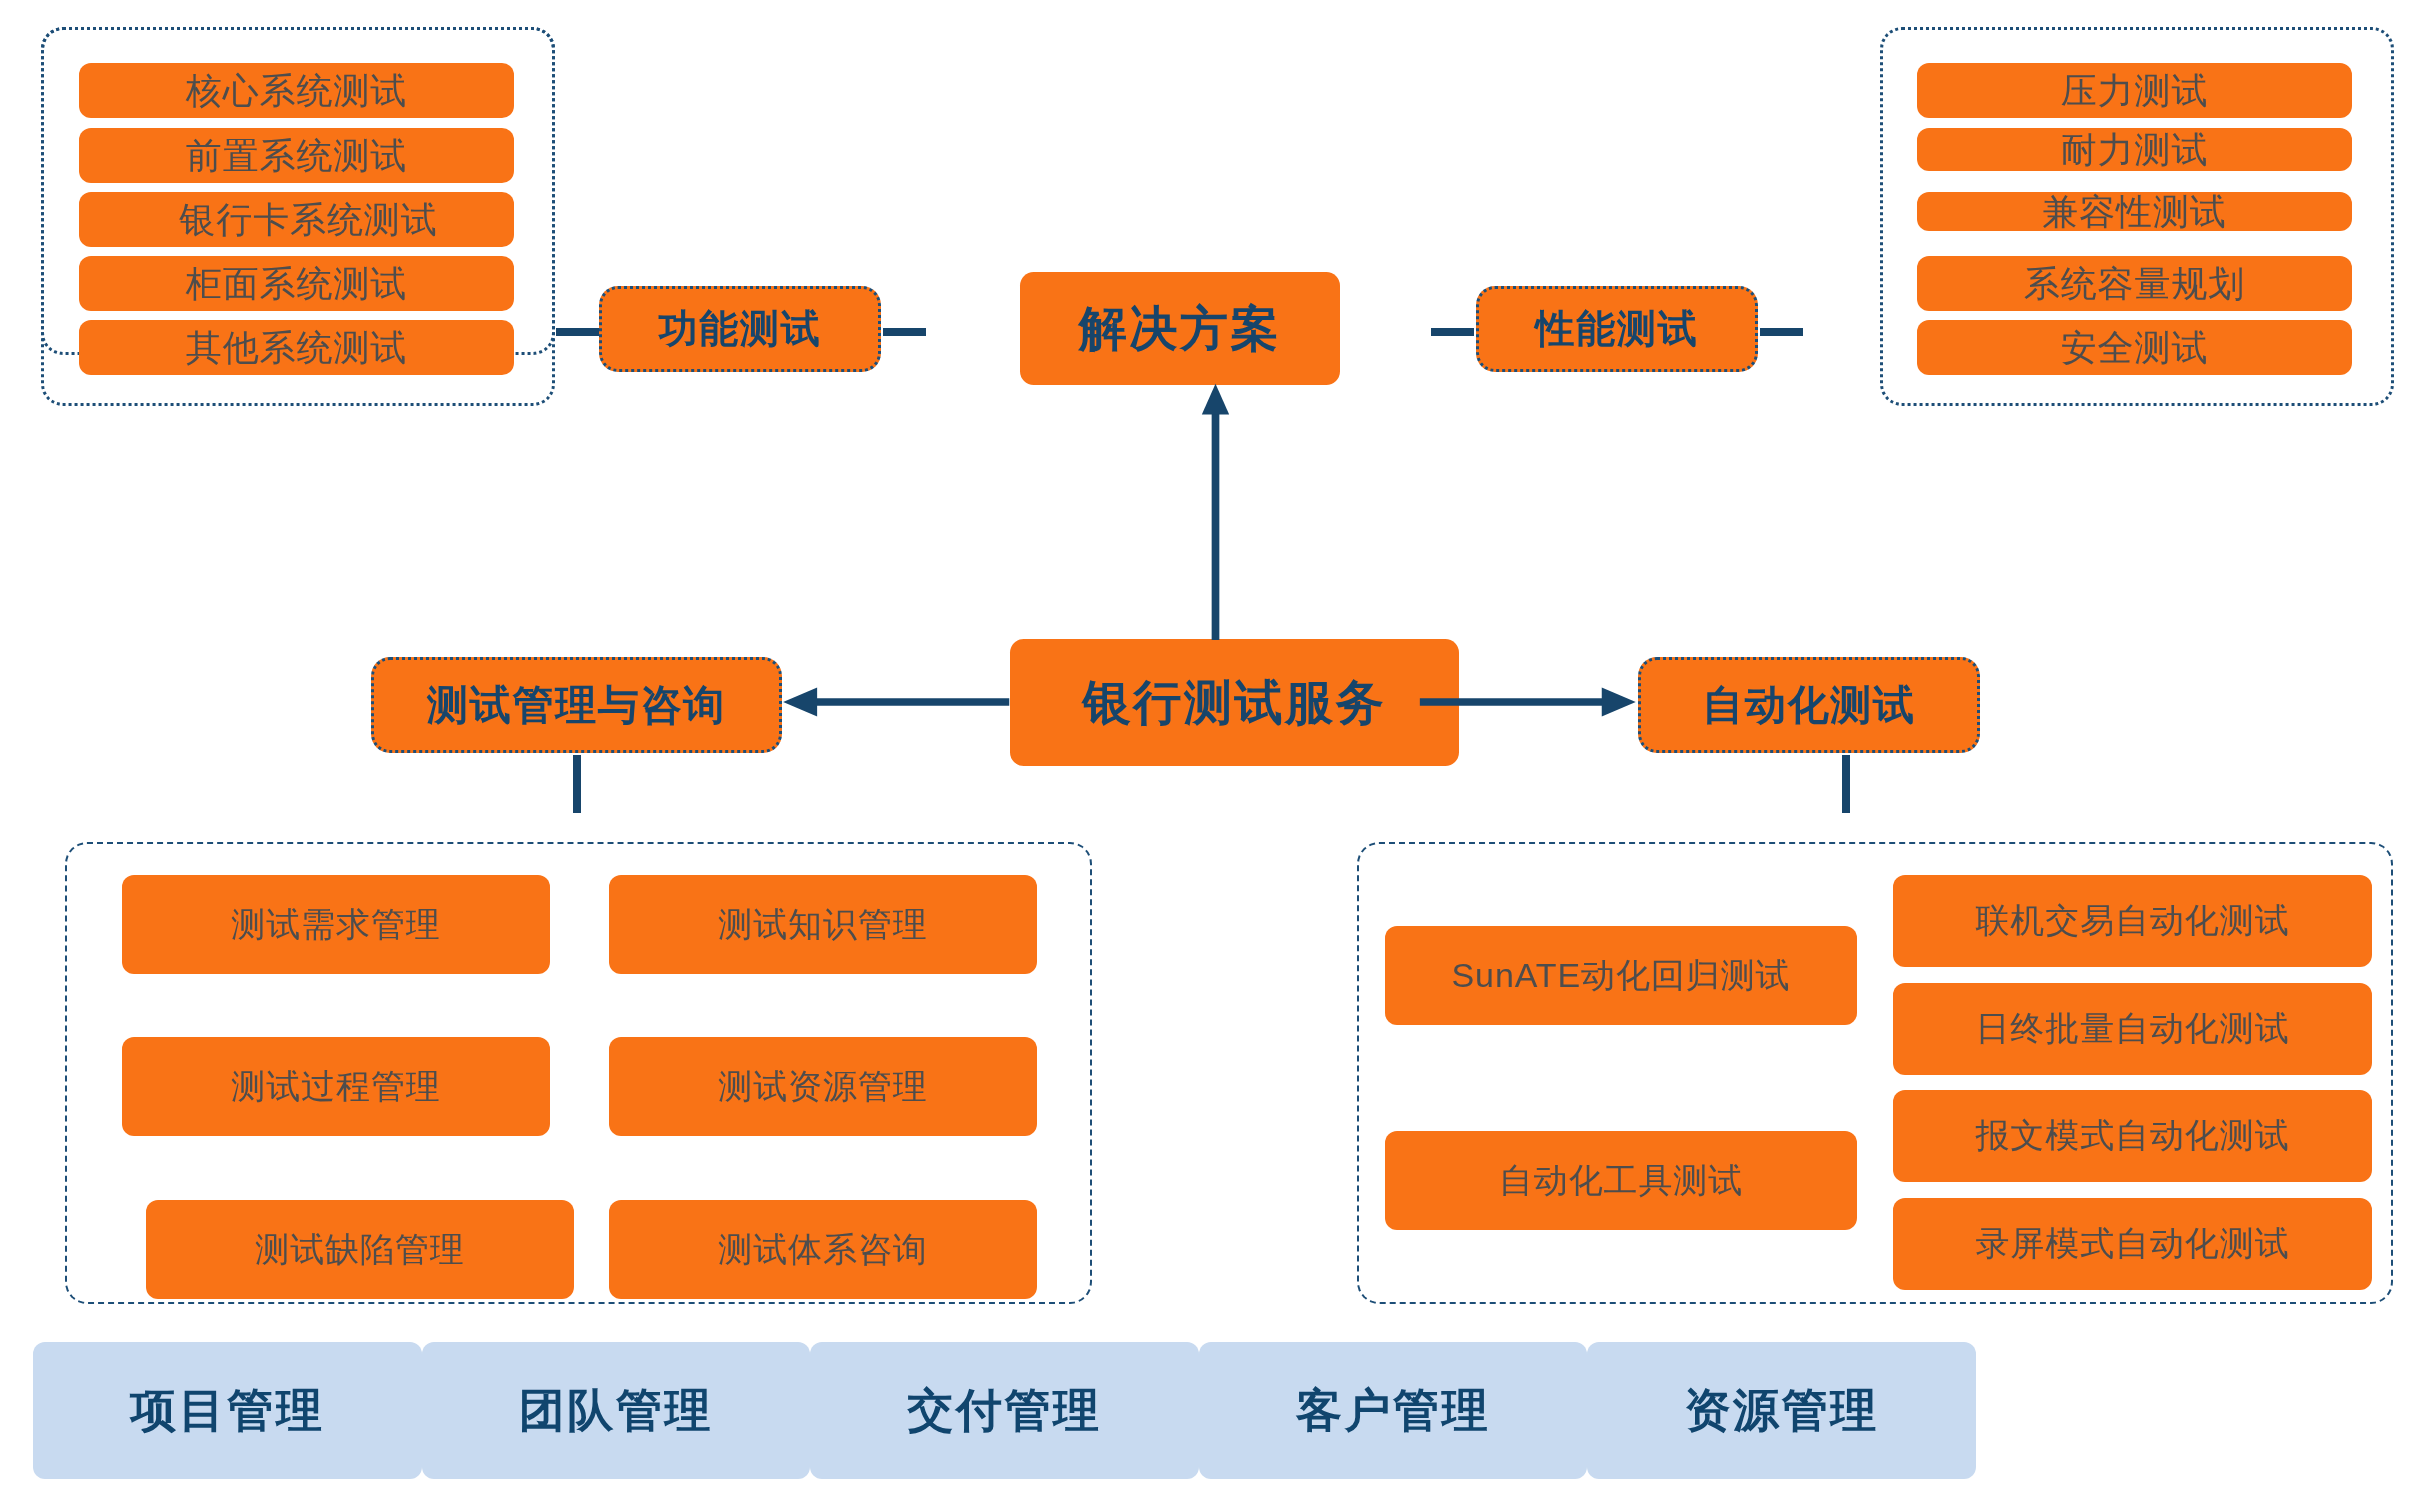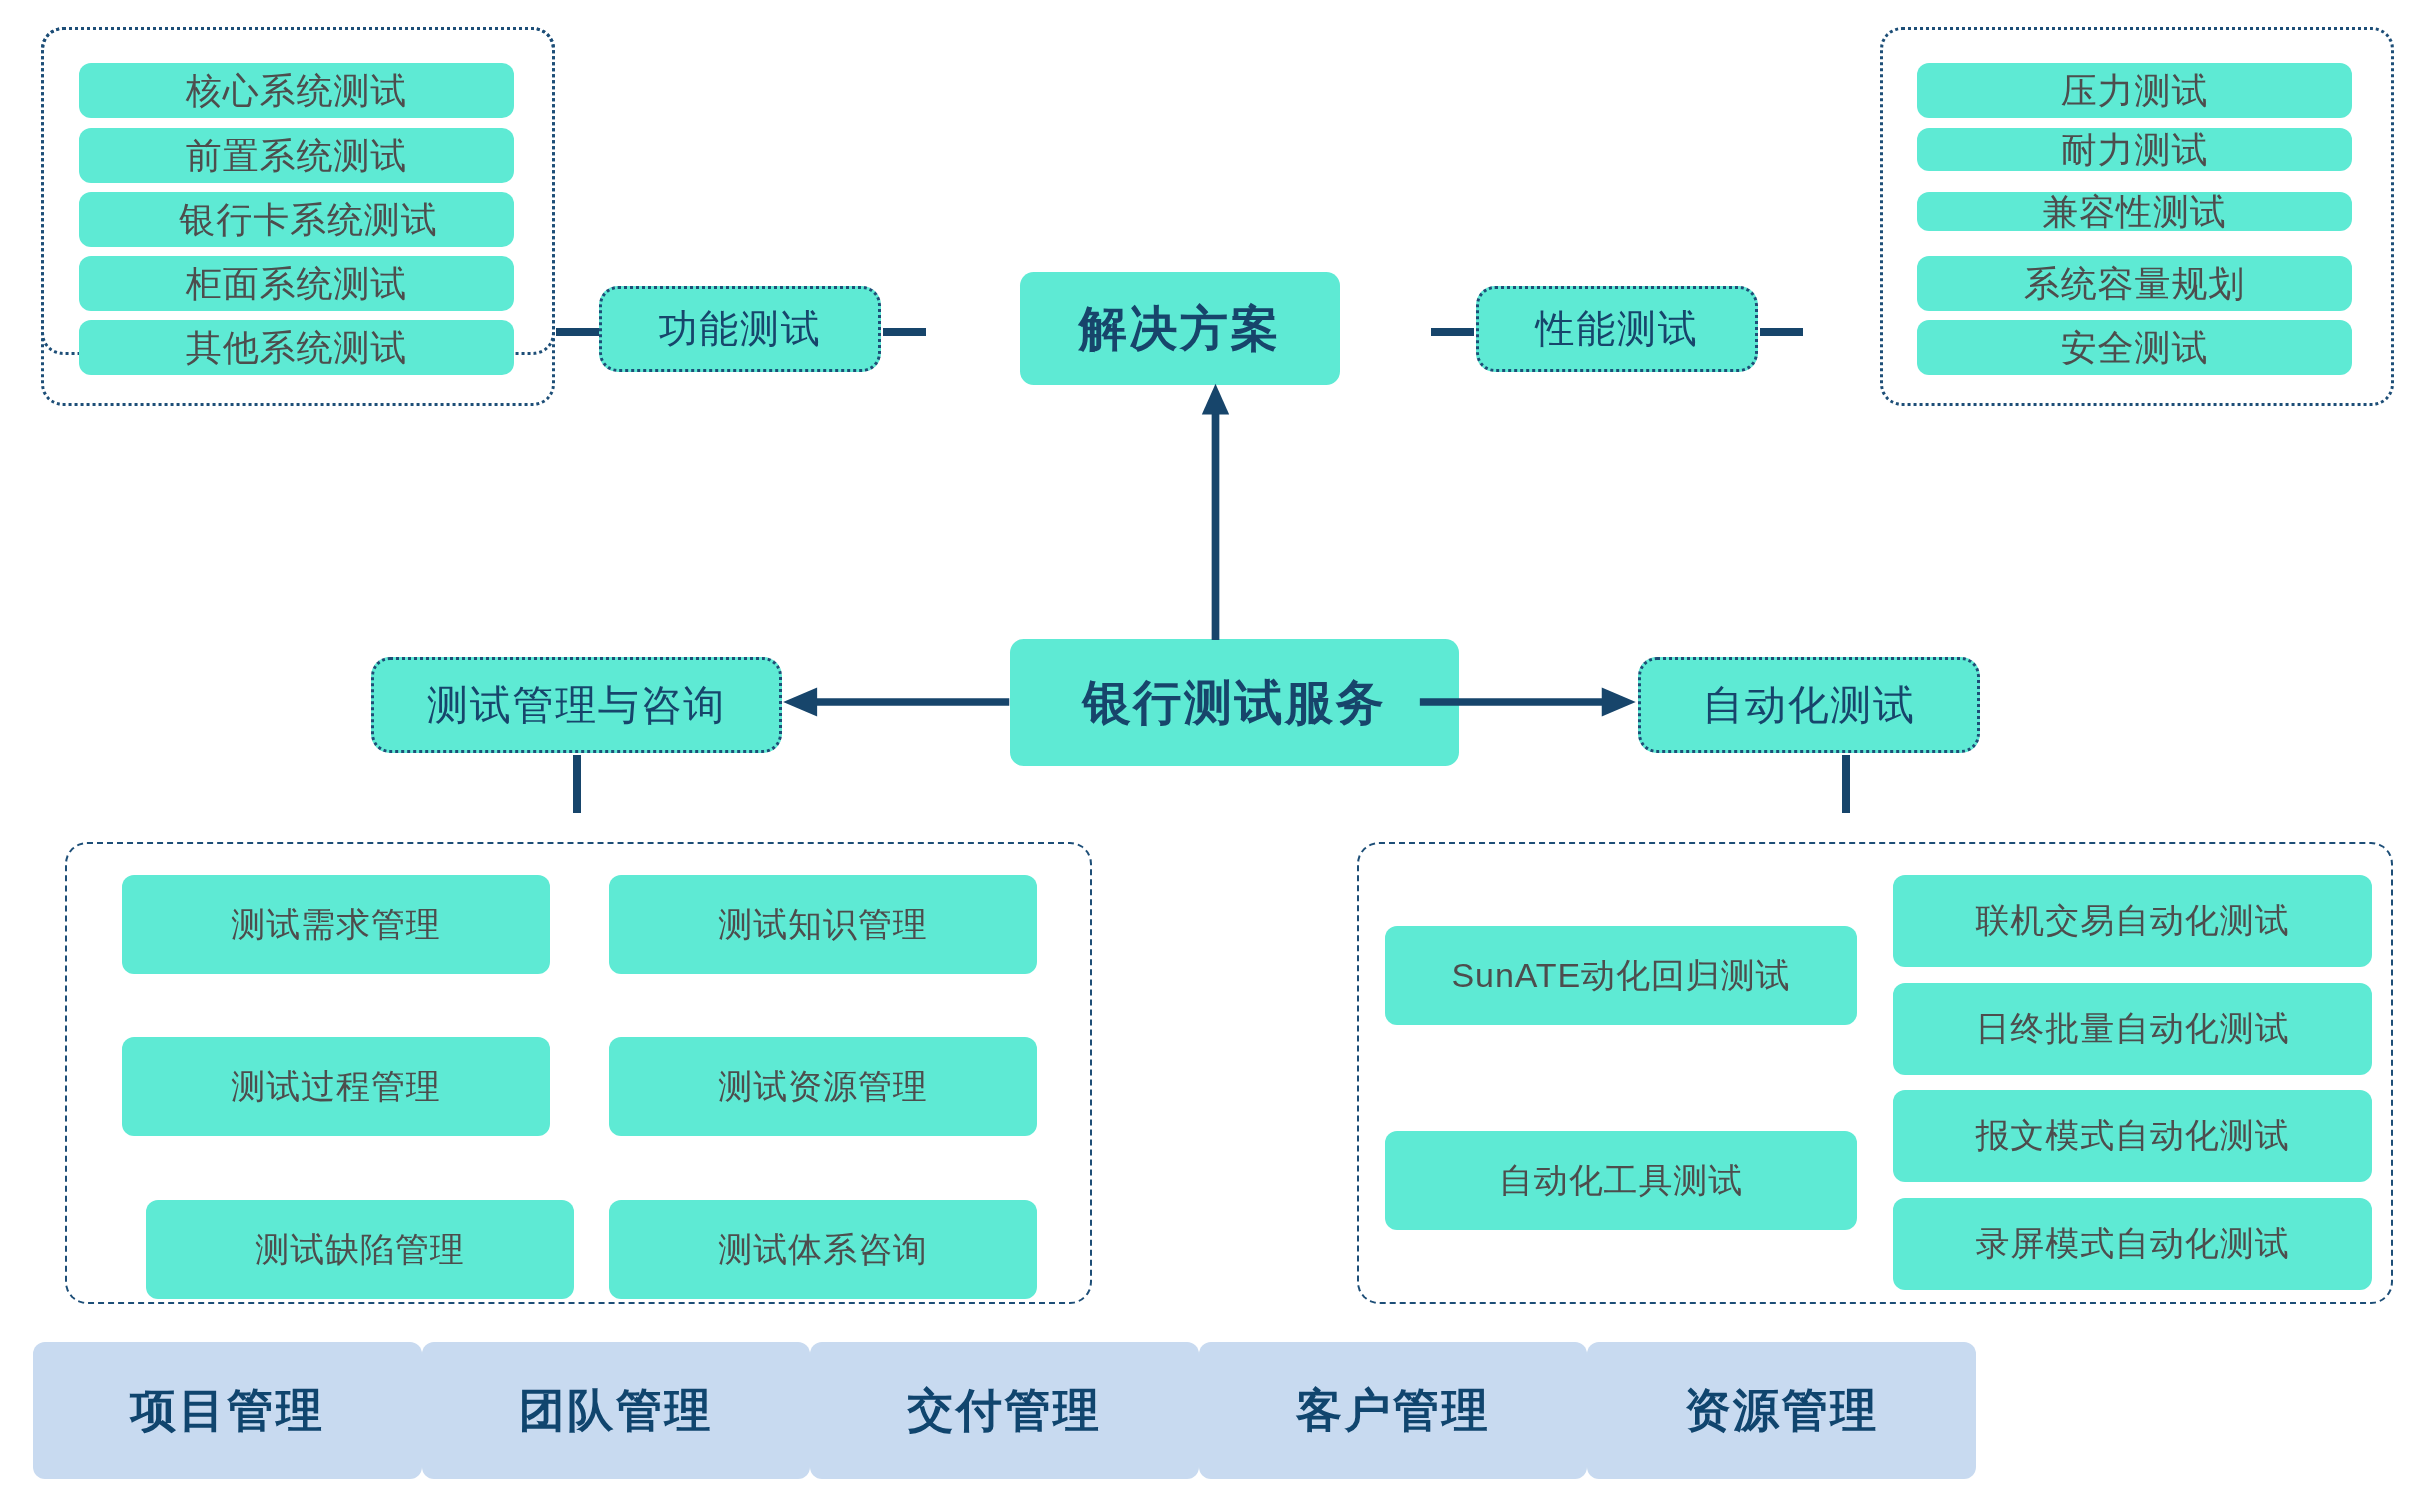--- a/index.html
+++ b/index.html
@@ -14,21 +14,21 @@
   #stage {
     position: relative;
     width: 2426px;
     height: 1508px;
     background: #ffffff;
   }
 
   
   .fill-box {
     position: absolute;
-    background: #5eead4;
+    background: #f97316;
     border-radius: 12px;
     display: flex;
     align-items: center;
     justify-content: center;
     text-align: center;
     color: #4d4d4d;
     font-size: 36px;
     line-height: 1.15;
     letter-spacing: 0.9px;
   }
@@ -42,28 +42,28 @@
     position: absolute;
     border: 3.4px dotted #1d4e77;
     border-radius: 22px;
     background: transparent;
   }
 
   .dashed-node {
     position: absolute;
     border: 3.4px dotted #1d4e77;
     border-radius: 19px;
-    background: #5eead4;
+    background: #f97316;
     display: flex;
     align-items: center;
     justify-content: center;
     text-align: center;
     color: #17456b;
     font-size: 39px;
-    font-weight: normal;
+    font-weight: bold;
     letter-spacing: 1.7px;
   }
 
   
   .conn-h {
     position: absolute;
     background: #17456b;
     height: 7.7px;
   }
   .conn-v {

